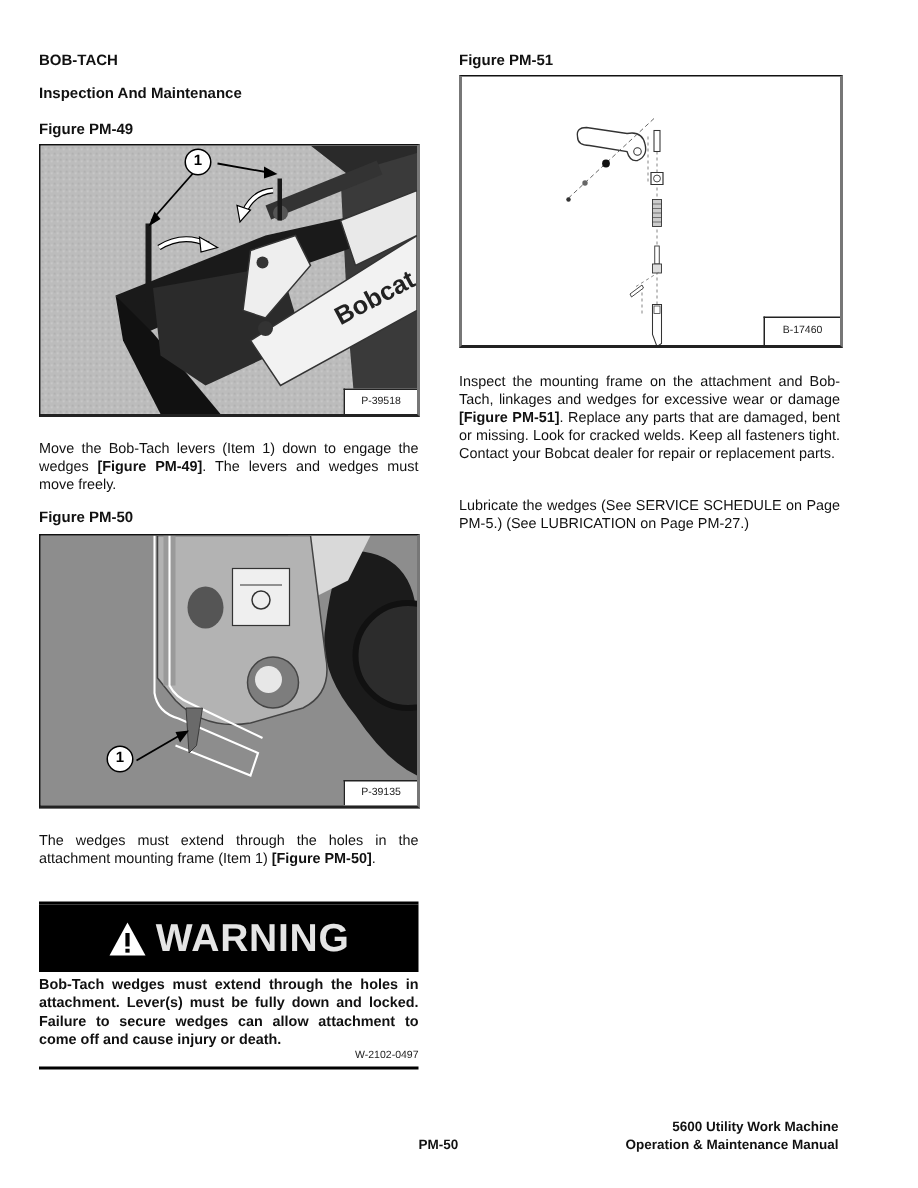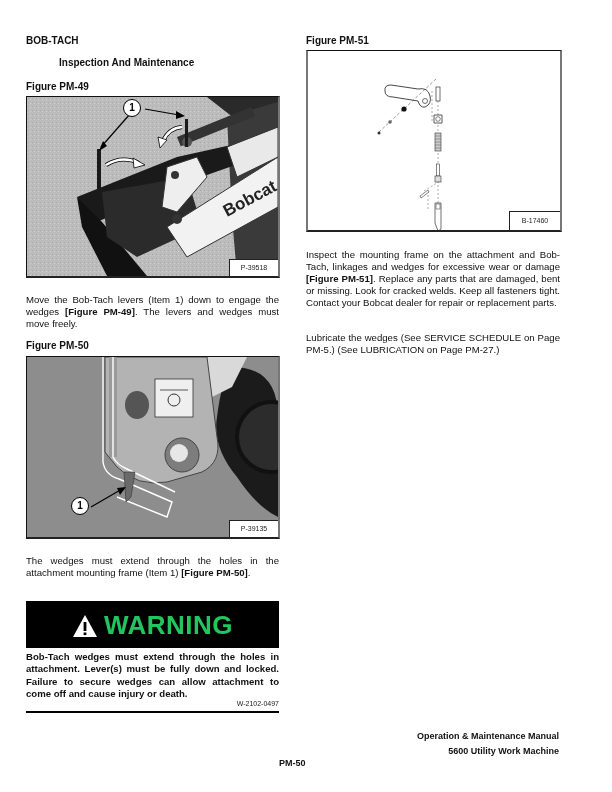--- a/index.html
+++ b/index.html
@@ -5,33 +5,33 @@
   html, body { margin:0; padding:0; background:#fff; }
   body { width:612px; height:792px; position:relative; overflow:hidden;
          font-family:"Liberation Sans", sans-serif; color:#111; }
   .abs { position:absolute; }
   .h-bold { font-weight:bold; font-size:10px; }
   .para { font-size:9.6px; line-height:12.1px; text-align:justify; text-align-last:left; }
   .para b { font-weight:bold; }
   .frame { position:absolute; border:1px solid #111; border-right:2px solid #777; border-bottom:2px solid #222; overflow:hidden; }
   .fig-id { position:absolute; right:0; bottom:0; background:#fff; border-left:1px solid #222; border-top:1px solid #222;
             font-size:7px; text-align:center; line-height:16px; color:#222; }
-  .warn-bar { position:absolute; left:26px; top:603px; width:253px; height:45px; background:#000; color:#22c55e;
+  .warn-bar { position:absolute; left:26px; top:603px; width:253px; height:45px; background:#000; color:#e5e5e5;
               display:flex; align-items:center; justify-content:center; gap:6px; }
   .warn-bar .word { font-weight:bold; font-size:26px; letter-spacing:0.5px; }
   .warn-text { font-size:9.6px; font-weight:bold; line-height:12.4px; text-align:justify; text-align-last:left; }
   .rule { position:absolute; background:#000; }
   .callout { position:absolute; width:16px; height:16px; border:1.4px solid #000; border-radius:50%; background:#fff;
              font-weight:bold; font-size:10px; text-align:center; line-height:16px; color:#000; }
 </style>
 </head>
 <body>
 
 <div class="abs h-bold" style="left:26px; top:35px;">BOB-TACH</div>
-<div class="abs h-bold" style="left:26px; top:57px;margin-left:33px;">Inspection And Maintenance</div>
+<div class="abs h-bold" style="left:26px; top:57px;">Inspection And Maintenance</div>
 <div class="abs h-bold" style="left:26px; top:81px;text-align:center;">Figure PM-49</div>
 
 <div class="frame" style="left:26px; top:96px; width:251px; height:179px; background:#bdbdbd;">
   <svg width="251" height="179" viewBox="0 0 251 179">
     <defs>
       <pattern id="grain" width="4" height="4" patternUnits="userSpaceOnUse">
         <rect width="4" height="4" fill="#bcbcbc"></rect>
         <rect x="1" y="1" width="1" height="1" fill="#a9a9a9"></rect>
         <rect x="3" y="2" width="1" height="1" fill="#cfcfcf"></rect>
       </pattern>
@@ -165,13 +165,13 @@
   </svg>
   <div class="fig-id" style="width:50px; height:18px; line-height:18px;">B-17460</div>
 </div>
 
 <div class="abs para" style="left:306px; top:249px; width:254px;"><span>Inspect the mounting frame on the attachment and Bob-Tach, linkages and wedges for excessive wear or damage </span><b>[Figure PM-51]</b><span>. Replace any parts that are damaged, bent or missing. Look for cracked welds. Keep all fasteners tight. Contact your Bobcat dealer for repair or replacement parts.</span></div>
 
 <div class="abs para" style="left:306px; top:332px; width:254px;">Lubricate the wedges (See SERVICE SCHEDULE on Page PM-5.) (See LUBRICATION on Page PM-27.)</div>
 
 <div class="abs h-bold" style="left:279px; top:758px; font-size:9px;">PM-50</div>
 <div class="abs h-bold" style="right:53px; top:746px; font-size:9px; text-align:center;">5600 Utility Work Machine</div>
-<div class="abs h-bold" style="right:53px; top:731px; font-size:9px; text-align:left;">Operation &amp; Maintenance Manual</div>
+<div class="abs h-bold" style="right:53px; top:758px; font-size:9px; text-align:left;">Operation &amp; Maintenance Manual</div>
 
 </body></html>

